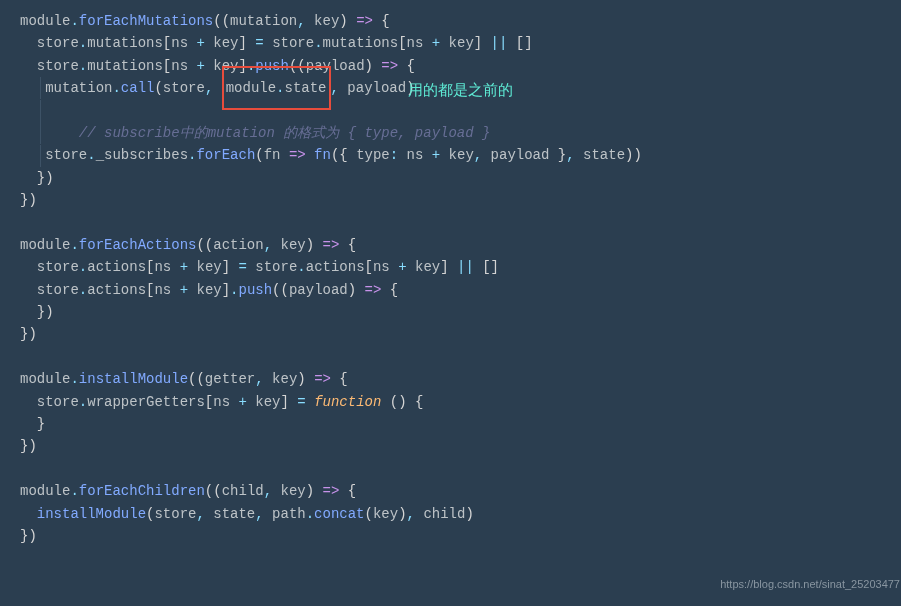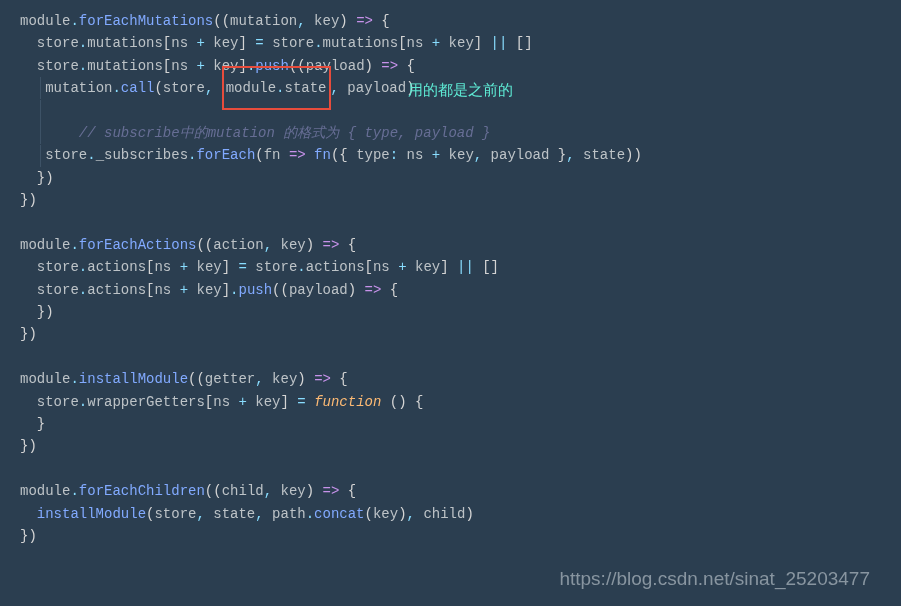--- a/index.html
+++ b/index.html
@@ -39,24 +39,24 @@
       position: absolute;
       color: #5eead4;
       font-family: sans-serif;
       font-size: 15px;
       background: transparent;
       margin-left: 8px;
     }
     .watermark {
       position: absolute;
       bottom: 12px;
-      right: 31px;
+      right: 1px;
       color: #8895a0;
       font-family: sans-serif;
-      font-size: 19px;
+      font-size: 11px;
     }
     .vline {
       display: inline-block;
       border-left: 1px solid #3d5266;
       height: 22px;
       vertical-align: middle;
       margin-left: 3px;
       margin-right: -4px;
     }
   </style>

